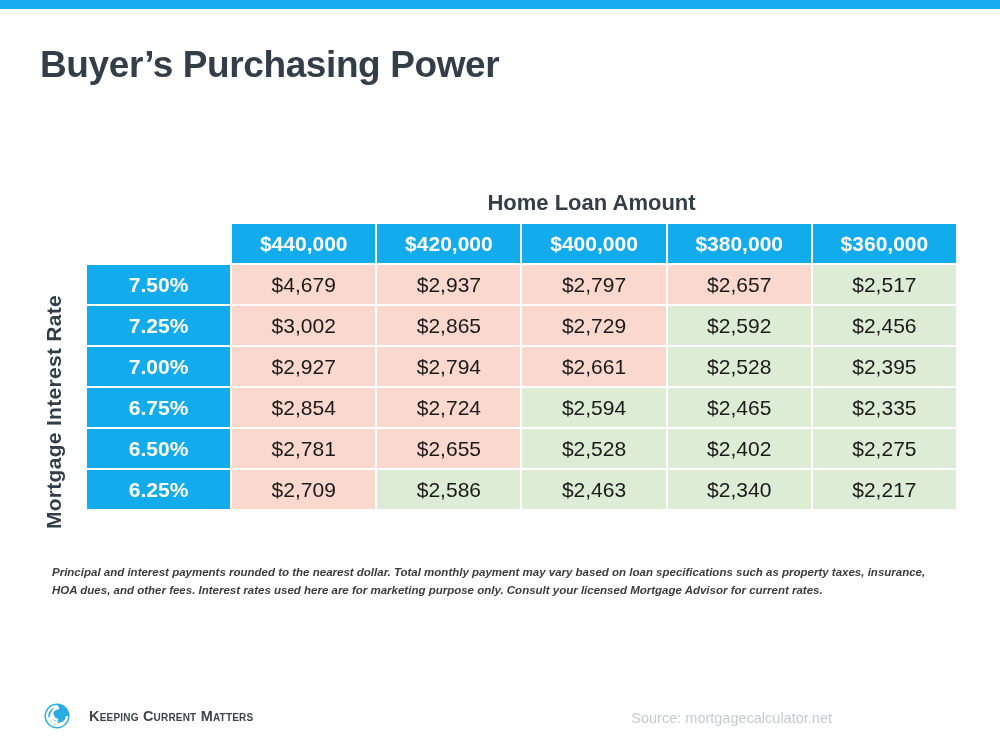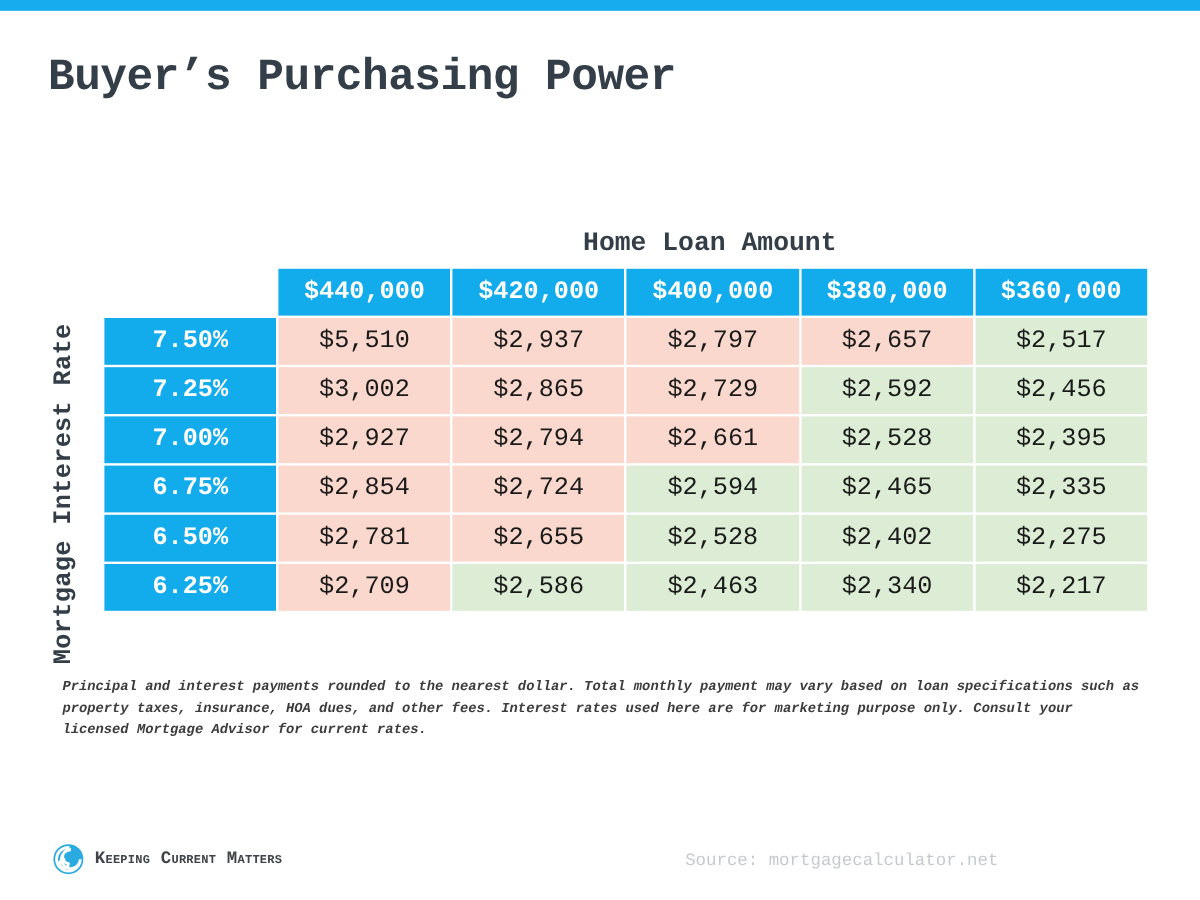--- a/index.html
+++ b/index.html
@@ -6,21 +6,20 @@
   html, body {
     width: 1000px; height: 750px;
     background: #ffffff;
     font-family: "Liberation Sans", sans-serif;
     overflow: hidden;
   }
   #page {
     position: relative;
     width: 868px; height: 750px;
     background: #ffffff;
-    font-family: Liberation Mono, monospace;
   }
 
   
   .top-stripe {
     position: absolute; left: 0; top: 0;
     width: 1000px; height: 9px;
     background: #17ACEE;
   }
 
   
@@ -113,21 +112,21 @@
     color: #3c3c3c;
     line-height: 1.55;
   }
 
   
   .logo-wrap {
     position: absolute;
     left: 44px; top: 703px;
     display: flex;
     align-items: center;
-    gap: 9px;
+    gap: 19px;
   }
   .logo-mark { width: 26px; height: 26px; display: block; }
   .logo-text {
     font-size: 14.5px;
     font-weight: bold;
     color: #3f4448;
     font-variant: small-caps;
     letter-spacing: 0.2px;
   }
   .source {
@@ -156,21 +155,21 @@
         <th class="colhead">$440,000</th>
         <th class="colhead">$420,000</th>
         <th class="colhead">$400,000</th>
         <th class="colhead">$380,000</th>
         <th class="colhead">$360,000</th>
       </tr>
     </thead>
     <tbody>
       <tr>
         <td class="rate">7.50%</td>
-        <td class="cell pink">$5,510</td>
+        <td class="cell pink">$4,679</td>
         <td class="cell pink">$2,937</td>
         <td class="cell pink">$2,797</td>
         <td class="cell pink">$2,657</td>
         <td class="cell green">$2,517</td>
       </tr>
       <tr>
         <td class="rate">7.25%</td>
         <td class="cell pink">$3,002</td>
         <td class="cell pink">$2,865</td>
         <td class="cell pink">$2,729</td>

